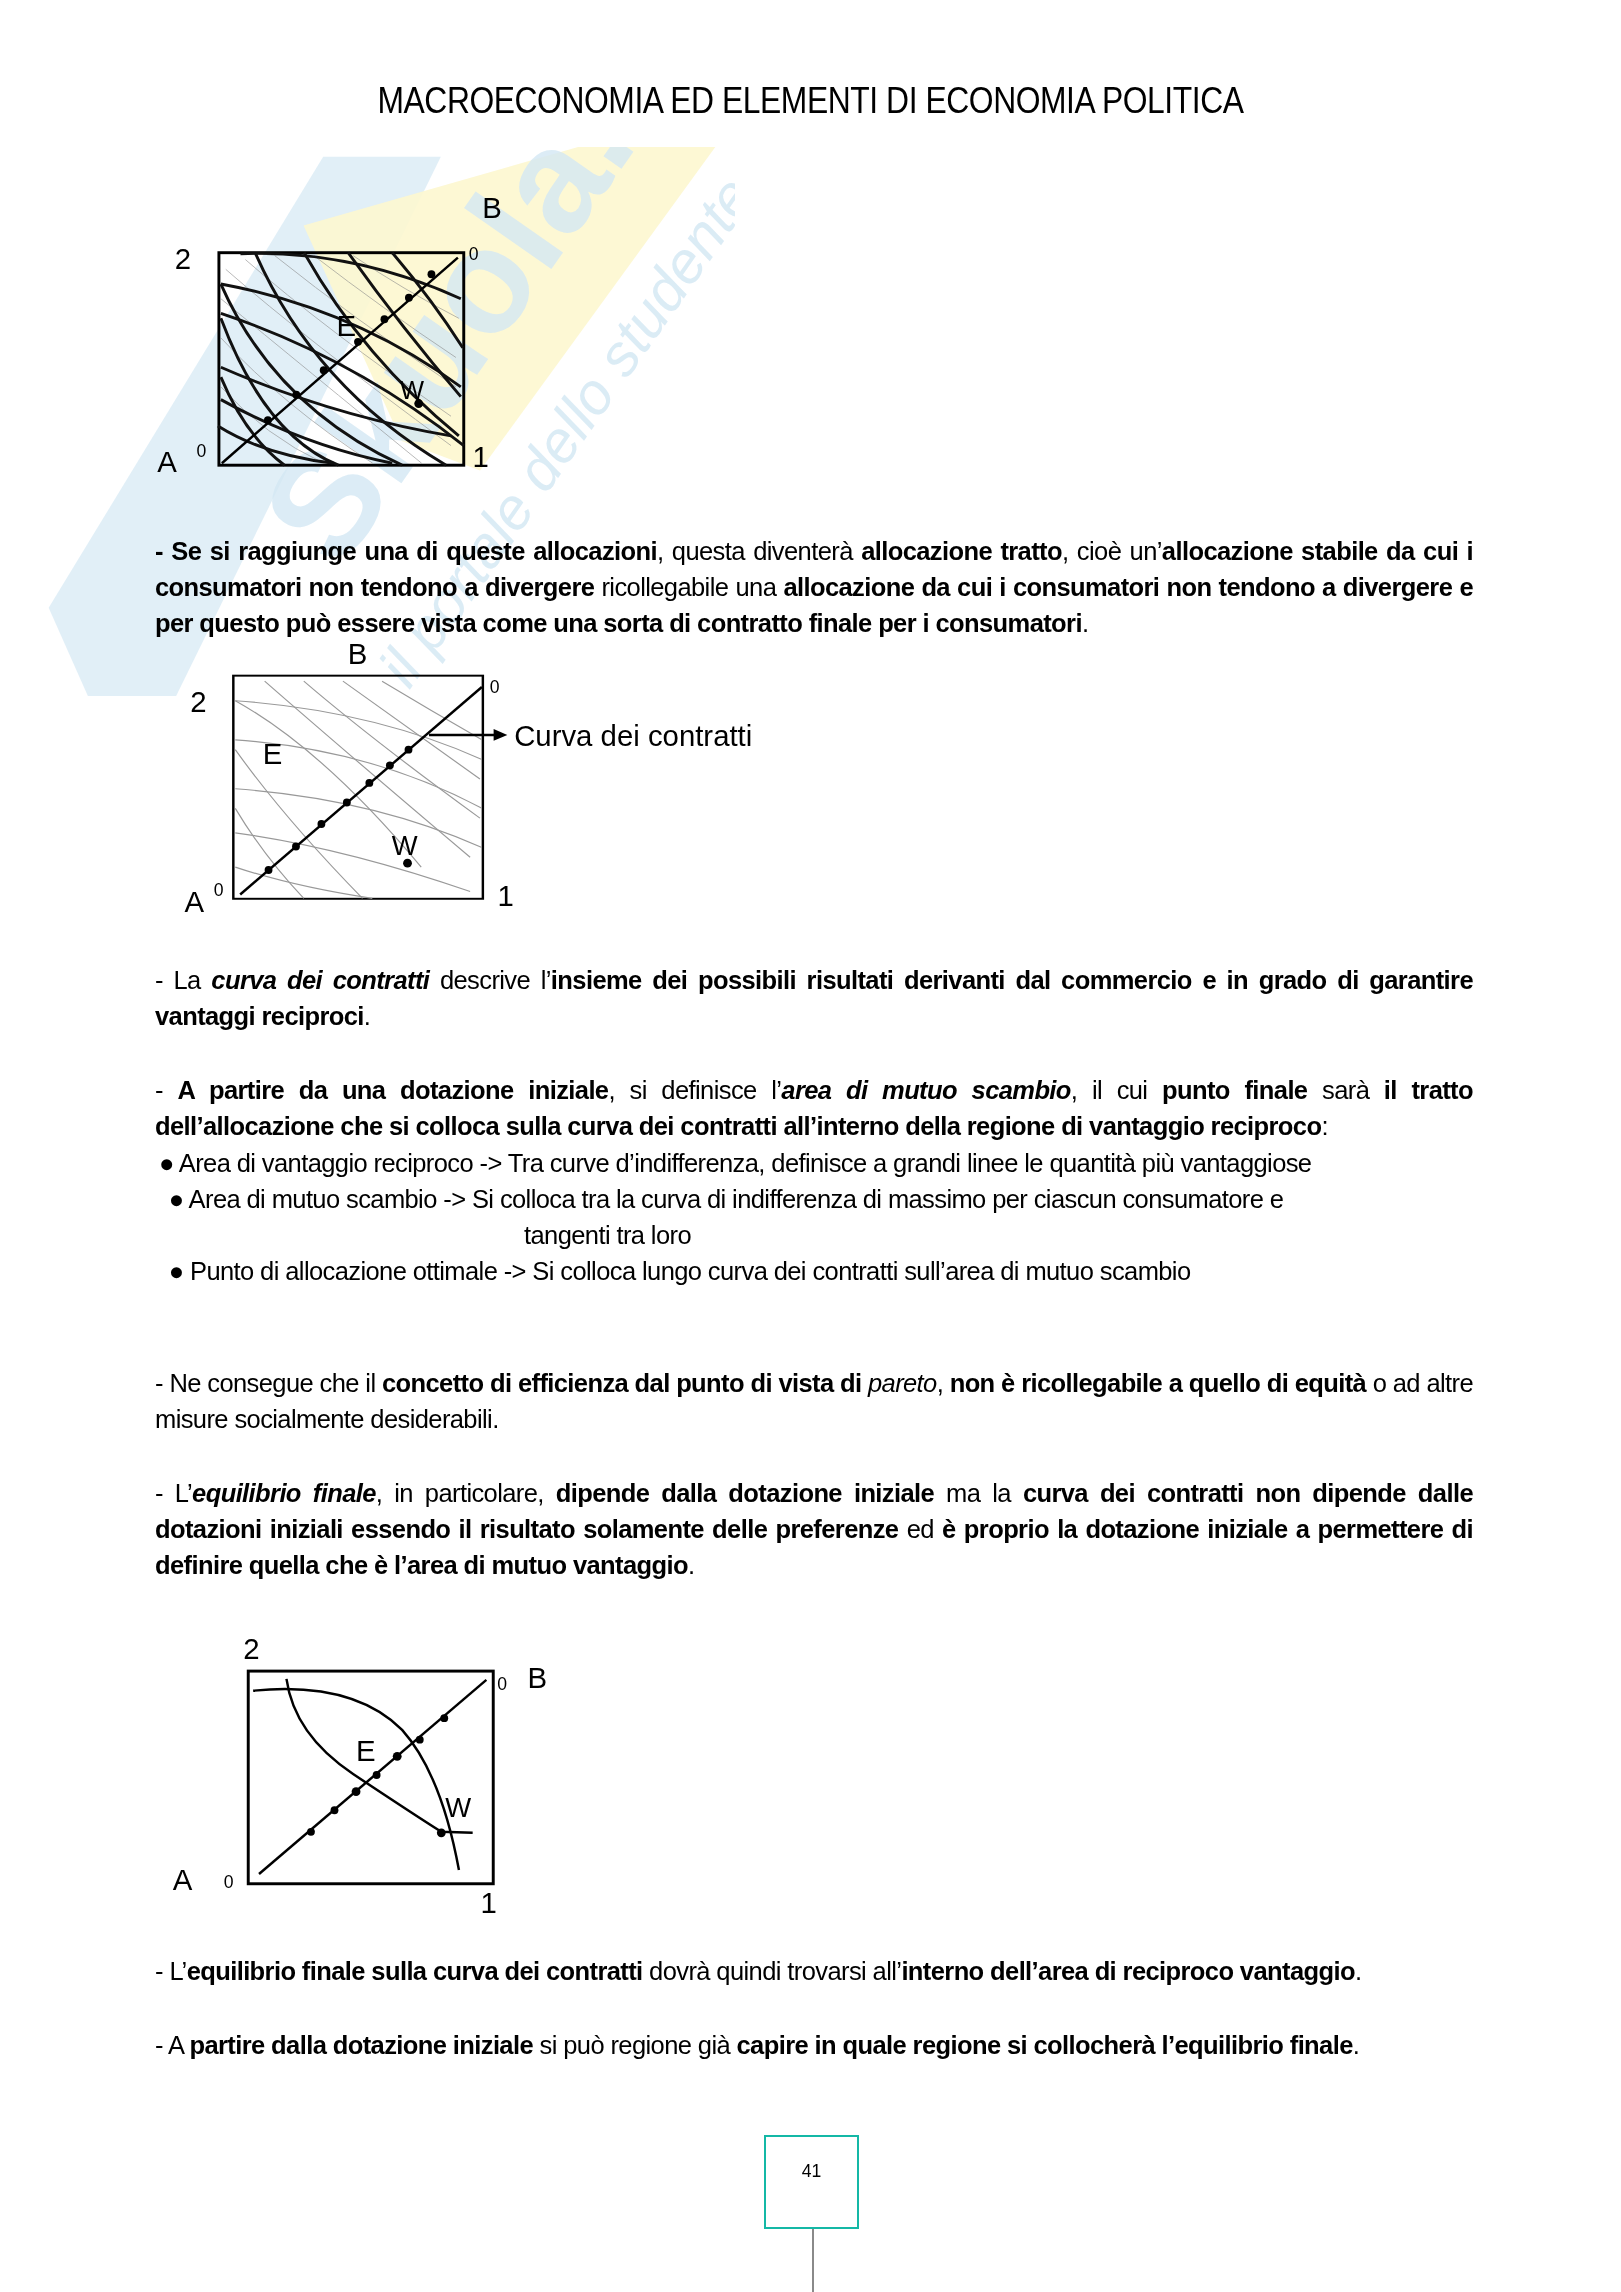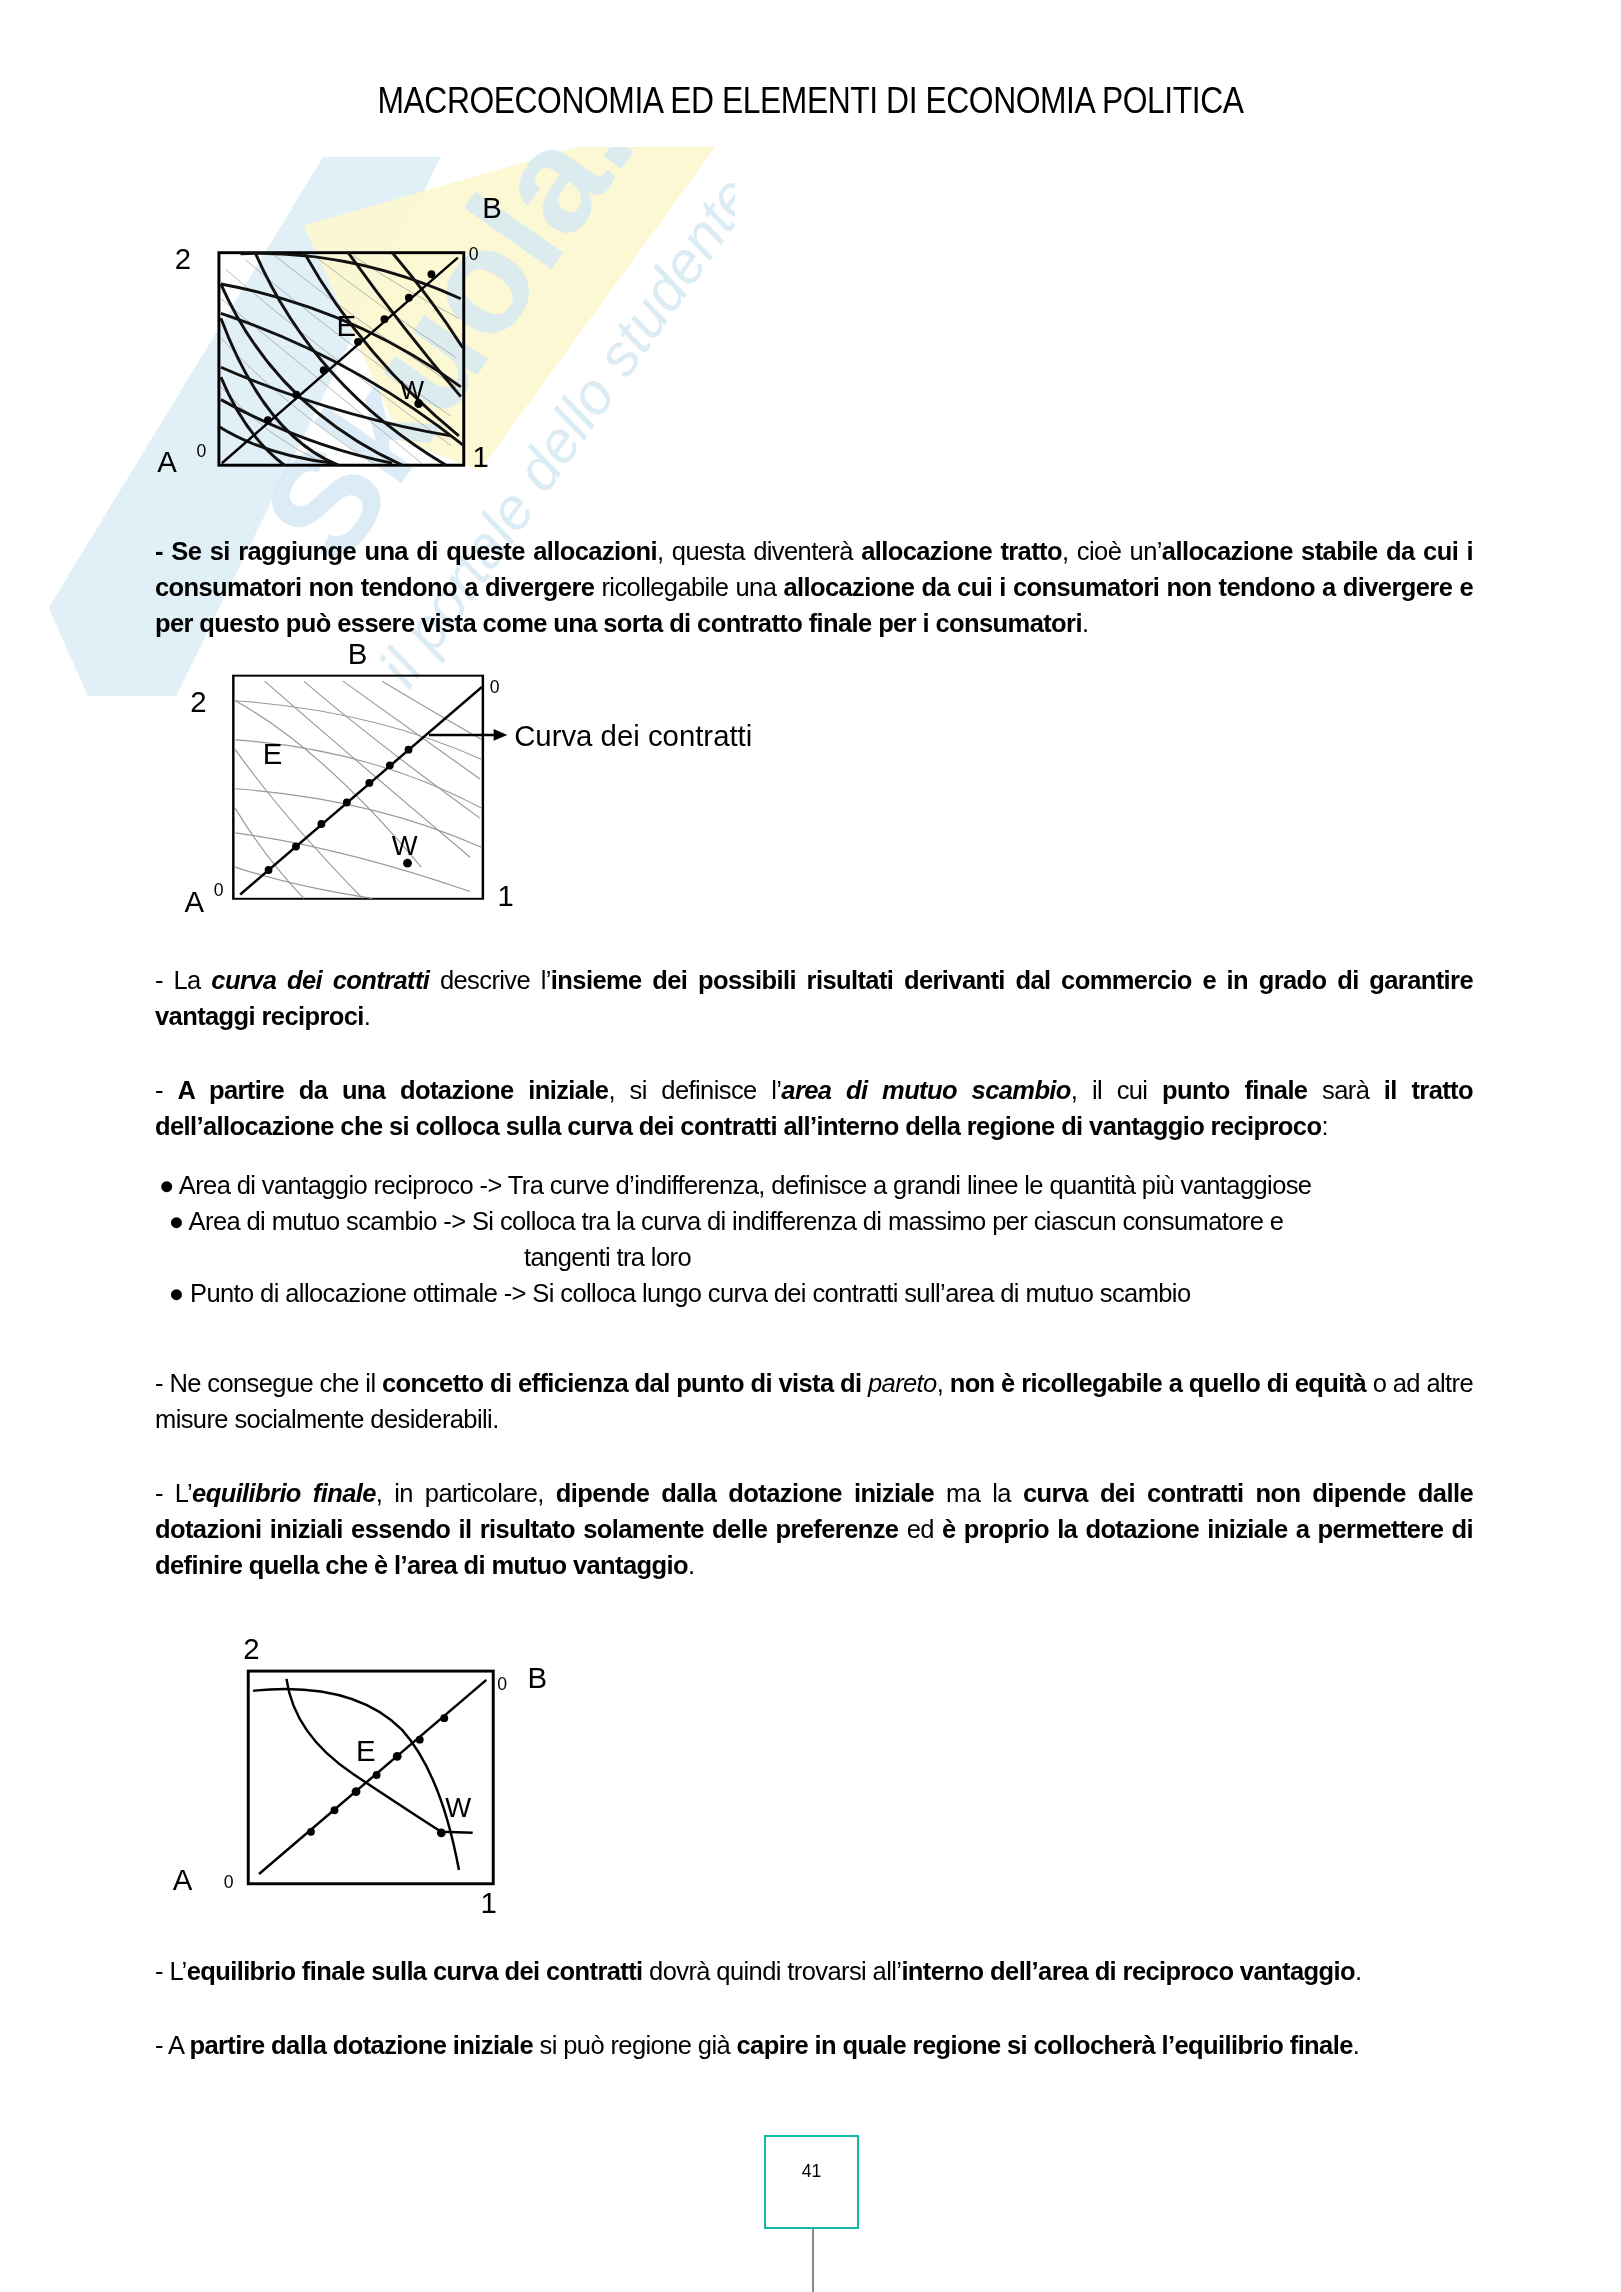--- a/index.html
+++ b/index.html
@@ -121,21 +121,21 @@
 
 <div class="para" style="top:962px;">
   <span>- La </span><b><i>curva dei contratti</i></b><span> descrive l’</span><b>insieme dei possibili risultati derivanti dal commercio e in grado di garantire vantaggi reciproci</b><span>.</span>
 </div>
 
 <div class="para" style="top:1072px;">
   <span>- </span><b>A partire da una dotazione</b><b> iniziale</b><span>, si definisce l’</span><b><i>area di mutuo scambio</i></b><span>, il cui </span><b>punto finale</b><span> sarà </span><b>il tratto dell’allocazione che si colloca sulla curva dei contratti all’interno della regione di vantaggio reciproco</b><span>:</span>
 </div>
 
 <div class="bullets" style="top:1145px;">
-  <div style="padding-left:3.9px;margin-top:22px;">
+  <div style="padding-left:3.9px;">
     <span>●</span>
     <span>Area di vantaggio reciproco -&gt; Tra curve d’indifferenza, definisce a grandi linee le quantità più vantaggiose</span>
   </div>
   <div style="padding-left:13.7px;">
     <span>●</span>
     <span>Area di mutuo scambio -&gt; Si colloca tra la curva di indifferenza di massimo per ciascun consumatore e</span>
   </div>
   <div style="padding-left:369px;">tangenti tra loro</div>
   <div style="padding-left:13.7px;">
     <span>●</span>

